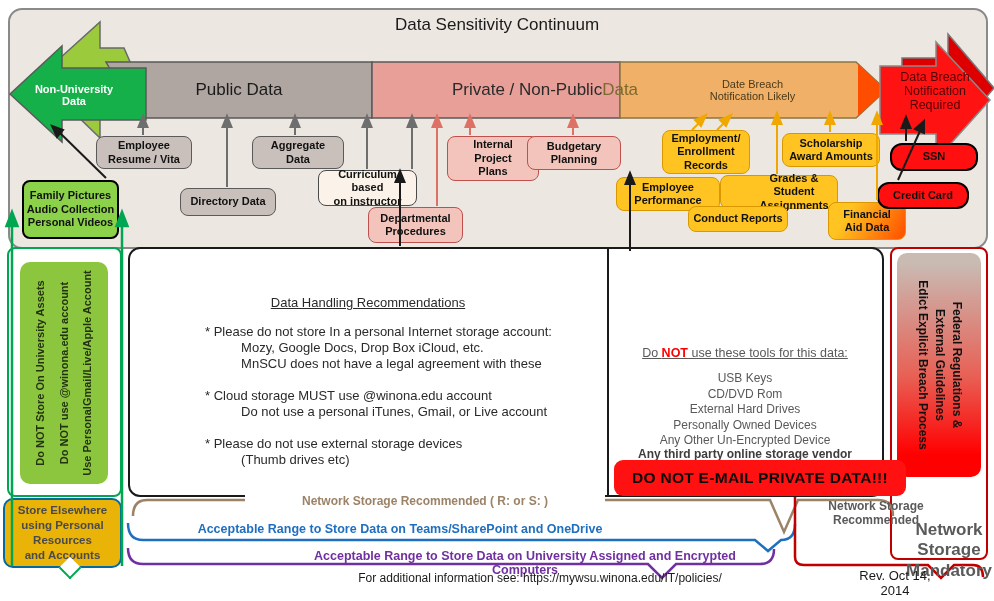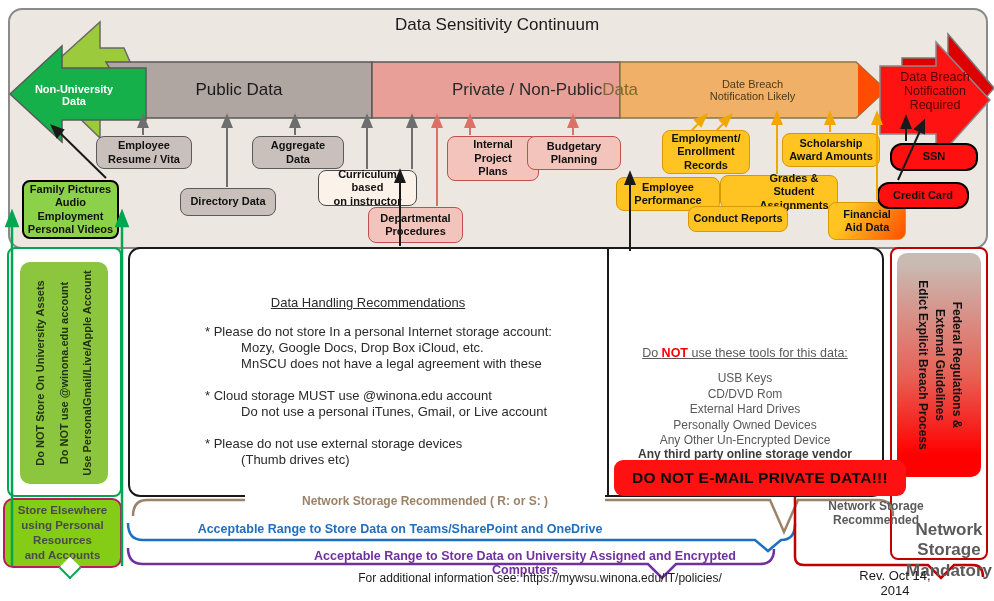--- a/index.html
+++ b/index.html
@@ -25,21 +25,21 @@
   .rightgrad{position:absolute;left:897px;top:253px;width:84px;height:224px;border-radius:10px;background:linear-gradient(to bottom,#C9BAB2 5%,#E86055 55%,#FF0000 90%);z-index:2;}
   .rightgrad .rot{position:absolute;top:50%;left:50%;width:218px;transform:translate(-50%,-50%) rotate(90deg);text-align:center;font-weight:700;font-size:12px;line-height:1.42;color:#111;white-space:pre-line;}
   .rectitle{position:absolute;left:178px;top:295px;width:380px;height:16px;z-index:3;text-align:center;font-size:13px;color:#2a2a2a;text-decoration:underline;}
   .recbody{position:absolute;left:205px;top:324px;width:395px;z-index:3;font-size:13px;line-height:16px;color:#2a2a2a;white-space:pre;}
   .actbox{position:absolute;left:615px;top:251px;width:265px;height:89px;z-index:3;border-radius:10px;background:linear-gradient(to right,#BFB0A0,#FF0000 85%);display:flex;align-items:center;justify-content:center;text-align:center;font-weight:700;font-size:12.3px;line-height:1.35;color:#571a10;white-space:pre-line;padding:2px 6px;box-sizing:border-box;}
   .toolshead{position:absolute;left:613px;top:346px;width:264px;height:15px;z-index:3;text-align:center;font-size:12.5px;color:#595959;text-decoration:underline;}
   .toolshead .rednot{color:#FF0000;font-weight:700;}
   .toolslist{position:absolute;left:613px;top:371px;width:264px;z-index:3;text-align:center;font-size:12px;line-height:15.5px;color:#595959;white-space:pre-line;}
   .toolsbold{position:absolute;left:613px;top:447px;width:264px;z-index:3;text-align:center;font-size:12px;font-weight:700;color:#3d3d3d;}
   .emailbox{position:absolute;left:614px;top:460px;width:292px;height:36px;z-index:4;background:#FF1111;border-radius:9px;display:flex;align-items:center;justify-content:center;font-weight:700;font-size:15.5px;letter-spacing:.3px;color:#0a0a0a;}
-  .storebox{position:absolute;left:3px;top:498px;width:119px;height:70px;background:#84cc16;border:2px solid #be185d;border-radius:10px;z-index:2;display:flex;align-items:center;justify-content:center;text-align:center;font-weight:700;font-size:11.5px;line-height:1.3;color:#4a4a4a;white-space:pre-line;box-sizing:border-box;}
+  .storebox{position:absolute;left:3px;top:498px;width:119px;height:70px;background:#eab308;border:2px solid #0369a1;border-radius:10px;z-index:2;display:flex;align-items:center;justify-content:center;text-align:center;font-weight:700;font-size:11.5px;line-height:1.3;color:#4a4a4a;white-space:pre-line;box-sizing:border-box;}
   .storeptr{position:absolute;left:62px;top:560px;width:14px;height:14px;background:#fff;border-right:2px solid #00A651;border-bottom:2px solid #00A651;transform:rotate(45deg);z-index:2;}
   .lblbrown{position:absolute;left:245px;top:493px;width:360px;height:16px;z-index:7;background:#fff;text-align:center;font-weight:700;font-size:12px;line-height:16px;color:#9C8368;}
   .lblblue{position:absolute;left:170px;top:522px;width:460px;height:15px;z-index:7;text-align:center;font-weight:700;font-size:12.5px;color:#1F6FC0;}
   .lblpurple{position:absolute;left:305px;top:549px;width:440px;height:15px;z-index:7;text-align:center;font-weight:700;font-size:12.5px;color:#7030A0;}
   .lblinfo{position:absolute;left:330px;top:571px;width:420px;height:15px;z-index:7;text-align:center;font-size:12px;color:#1a1a1a;}
   .lblnetrec{position:absolute;left:824px;top:500px;width:104px;height:28px;z-index:7;text-align:center;font-weight:700;font-size:12px;line-height:1.15;color:#5a5a5a;white-space:pre-line;}
   .lblnetman{position:absolute;left:906px;top:520px;width:86px;height:46px;z-index:7;text-align:center;font-weight:700;font-size:17px;line-height:1.2;color:#5a5a5a;white-space:pre-line;}
   .lblrev{position:absolute;left:845px;top:568px;width:100px;height:15px;z-index:7;text-align:center;font-size:13px;color:#1a1a1a;}
 </style>
 </head>
@@ -67,21 +67,21 @@
   <div class="bandtext" style="left:380px;top:76px;width:330px;height:28px;font-size:17px;">
     <span style="color:#2a2a2a;">Private / Non-Public </span><span style="color:#7c6a2e;">Data</span>
   </div>
   <div class="bandtext" style="left:665px;top:73px;width:175px;height:34px;font-size:11px;color:#4a3a1a;">Date Breach
 Notification Likely</div>
   <div class="bandtext" style="left:884px;top:62px;width:102px;height:58px;font-size:12.5px;color:#4d0505;">Data Breach
 Notification
 Required</div>
 
   <div class="box greenc" style="left:22px;top:180px;width:97px;height:59px;">Family Pictures
-Audio Employment
+Audio Collection
 Personal Videos</div>
   <div class="box grayc" style="left:96px;top:136px;width:96px;height:33px;">Employee
 Resume / Vita</div>
   <div class="box grayc" style="left:180px;top:188px;width:96px;height:28px;">Directory Data</div>
   <div class="box grayc" style="left:252px;top:136px;width:92px;height:33px;">Aggregate
 Data</div>
   <div class="box creamc" style="left:318px;top:170px;width:99px;height:36px;">Curriculum based
 on instructor</div>
   <div class="box pinkc" style="left:368px;top:207px;width:95px;height:36px;">Departmental
 Procedures</div>

